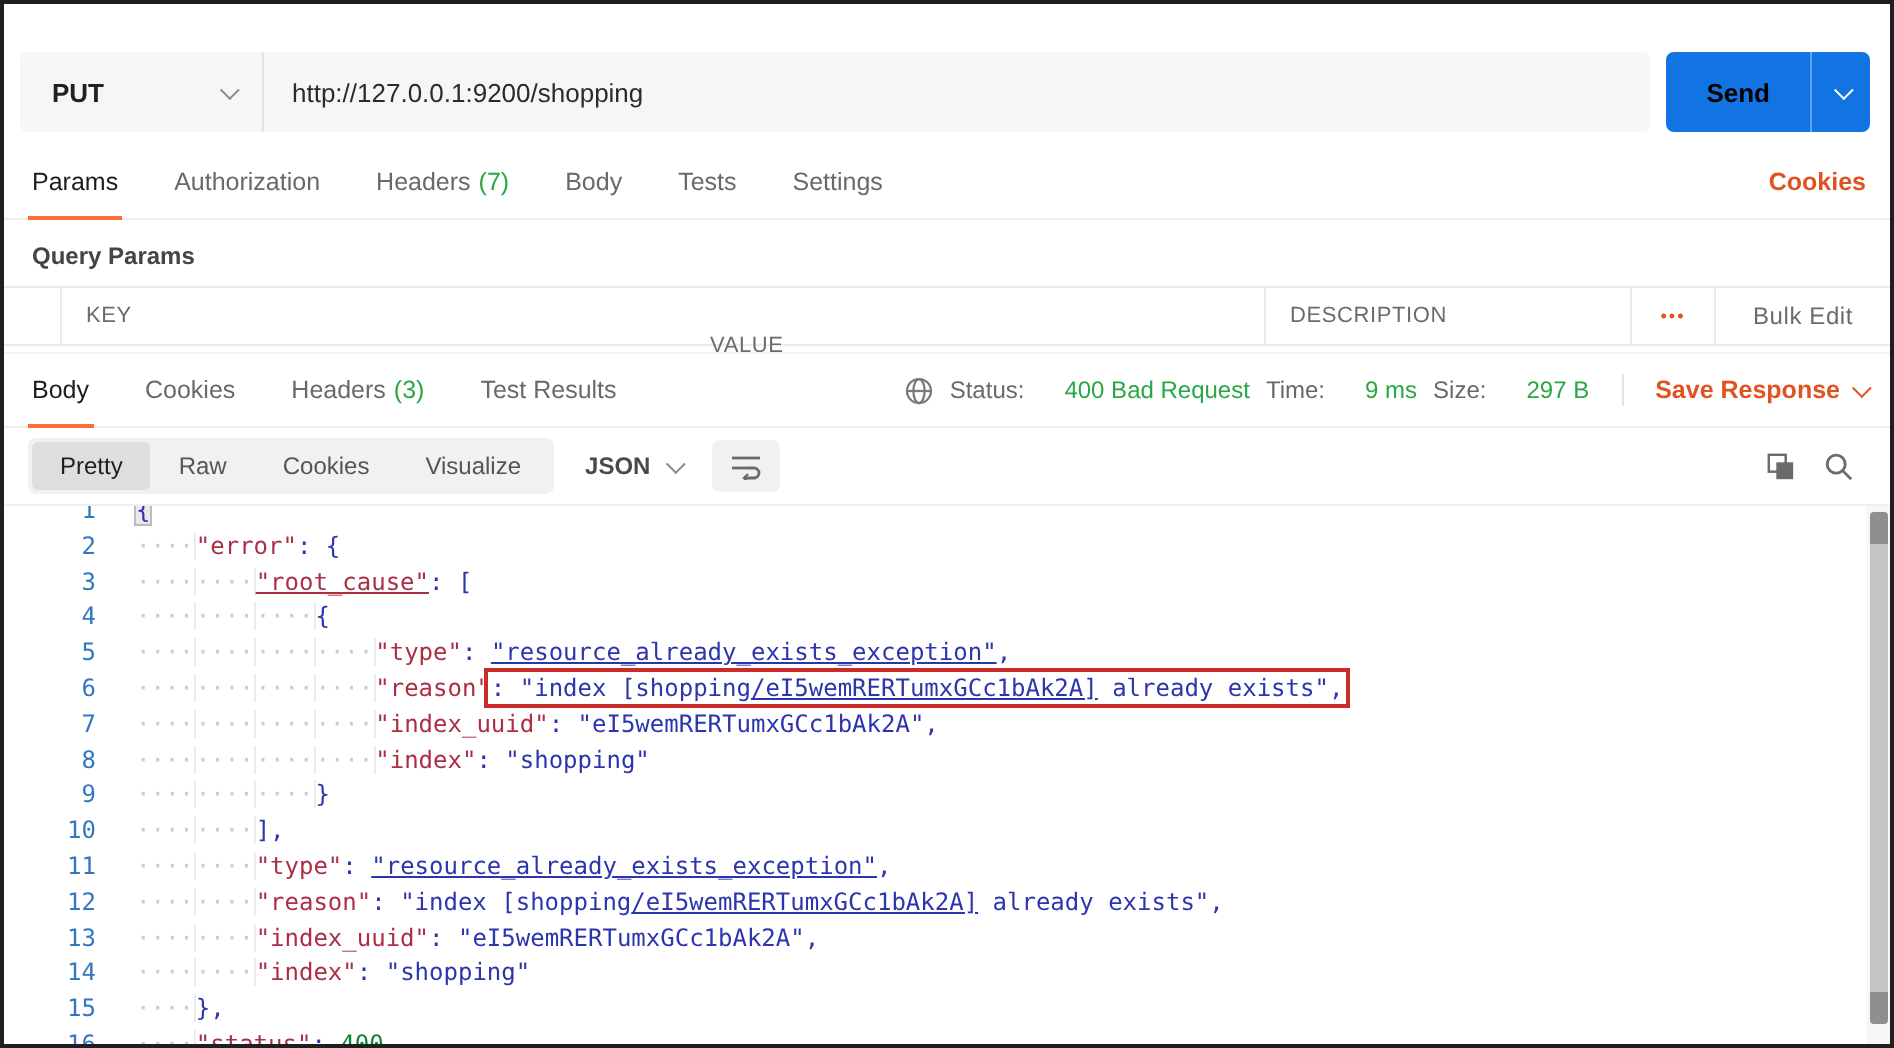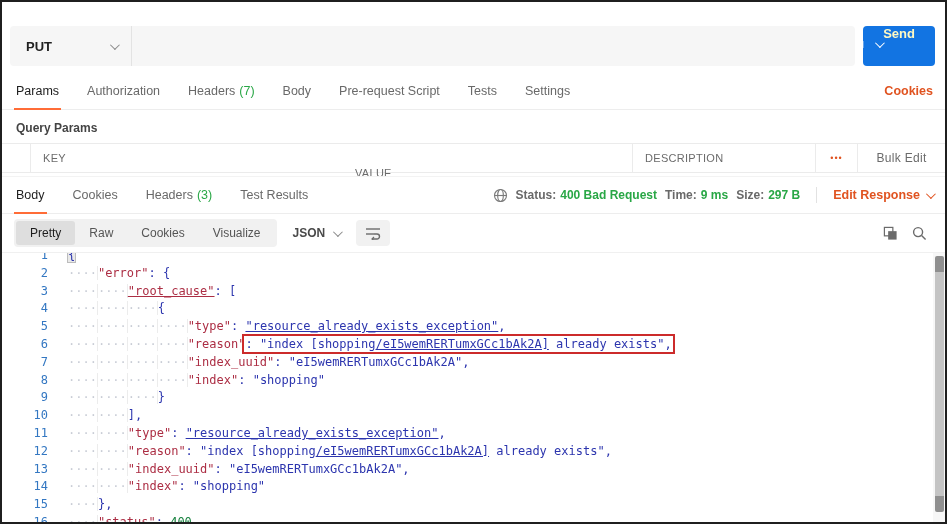--- a/index.html
+++ b/index.html
@@ -10,21 +10,21 @@
     font-family:"Liberation Sans", sans-serif;
     color:#212121; overflow:hidden; display:flex; flex-direction:column;
   }
   
   .url-row{ display:flex; align-items:center; padding:24px 10px 7px 8px; gap:8px; }
   .url-bar{ flex:1; display:flex; height:40px; background:#f6f6f6; border-radius:4px; overflow:hidden; }
   .method-select{ width:122px; display:flex; align-items:center; justify-content:space-between;
     padding:0 14px 0 16px; border-right:1px solid #e3e3e3; cursor:pointer; }
   .method-label{ font-weight:bold; font-size:13px; }
   .url-input{ flex:1; display:flex; align-items:center; padding:0 14px; font-size:13px; color:#2b2b2b; }
-  .send-btn{ display:flex; height:40px; border-radius:4px; overflow:hidden; color:#fef9c3; cursor:pointer;flex-direction:column; }
+  .send-btn{ display:flex; height:40px; border-radius:4px; overflow:hidden; color:#000000; cursor:pointer; }
   .send-main{ padding:0 20px; display:flex; align-items:center; font-weight:bold; font-size:13px; }
   .send-caret{ width:30px; display:flex; align-items:center; justify-content:center; border-left:1px solid rgba(255,255,255,.35); }
   
   .chev{ width:7px; height:7px; border-right:1.5px solid #8a8a8a; border-bottom:1.5px solid #8a8a8a;
     transform:rotate(45deg) translateY(-2px); display:inline-block; }
   .chev.white{ border-color:#fff; } .chev.orange{ border-color:#e05320; }
   
   .tabs-row{ display:flex; align-items:stretch; height:37px; border-bottom:1px solid #ededed; padding:0 12px; }
   .tab{ display:flex; align-items:center; gap:4px; padding:0 2px; margin-right:24px; font-size:12.5px;
     color:#696969; cursor:pointer; position:relative; white-space:nowrap; }
@@ -40,21 +40,21 @@
     letter-spacing:.3px; color:#6b6b6b; border-left:1px solid #ebebeb; }
   .qp-check{ width:28px; border-left:none; }
   .qp-key{ width:312px; } .qp-value{ width:290px;margin-top:29px; } .qp-desc{ flex:1; }
   .qp-dots{ width:42px; justify-content:center; color:#e05320; font-size:9px; letter-spacing:1px; cursor:pointer; }
   .qp-bulk{ width:88px; justify-content:center; font-size:12px; border-left:1px solid #ebebeb; }
   .qp-under{ height:4px; border-bottom:1px solid #f3f3f3; }
   
   .resp-tabs{ height:37px; }
   .meta{ display:flex; align-items:center; gap:8px; font-size:12px; color:#696969; }
   .meta .val{ color:#29a746; }
-  .meta-group{ display:flex; align-items:flex-start; gap:4px; white-space:nowrap;font-weight:bold; }
+  .meta-group{ display:flex; align-items:flex-start; gap:20px; white-space:nowrap; }
   .vdiv{ width:1px; height:16px; background:#e2e2e2; margin:0 8px; }
   .icon{ display:inline-flex; align-items:center; justify-content:center; }
   
   .toolbar{ display:flex; align-items:center; height:38px; padding:0 12px; gap:10px; }
   .seg-group{ display:flex; background:#f1f1f1; border-radius:4px; padding:2px; }
   .seg{ padding:5px 14px; font-size:12px; color:#555; border-radius:3px; cursor:pointer; }
   .seg.active{ background:#dedede; color:#1d1d1d; }
   .lang-select{ display:flex; align-items:center; gap:8px; padding:0 6px; font-size:12px; font-weight:bold; color:#4a4a4a; cursor:pointer; }
   .wrap-btn{ background:#f1f1f1; border-radius:4px; width:34px; height:26px; cursor:pointer; }
   .tool-icons{ display:flex; align-items:center; gap:14px; margin-left:auto; padding-right:6px; }
@@ -79,20 +79,23 @@
 <body>
 
 <div class="window">
 
   <div class="url-row">
     <div class="url-bar">
       <div class="method-select">
         <span class="method-label">PUT</span>
         <span class="chev"></span>
       </div>
+      <div class="url-input">
+        <span>http://127.0.0.1:9200/shopping</span>
+      </div>
     </div>
     <div class="send-btn" style="background:#1274e2">
       <div class="send-main">
         <span>Send</span>
       </div>
       <div class="send-caret">
         <span class="chev white"></span>
       </div>
     </div>
   </div>
@@ -103,23 +106,20 @@
       </div>
     <div class="tab">
         <span>Authorization</span>
       </div>
     <div class="tab">
         <span>Headers</span>
         <span class="count">(7)</span>
       </div>
     <div class="tab">
         <span>Body</span>
-      </div>
-    <div class="tab">
-        <span>Pre-request Script</span>
       </div>
     <div class="tab">
         <span>Tests</span>
       </div>
     <div class="tab">
         <span>Settings</span>
       </div>
     <div class="row-spacer"></div>
     <div class="link-orange" style="align-self:center">
         <span>Cookies</span>
@@ -169,21 +169,21 @@
       <span class="meta-group">
         <span>Time:</span>
         <span class="val">9 ms</span>
       </span>
       <span class="meta-group">
         <span>Size:</span>
         <span class="val">297 B</span>
       </span>
       <span class="vdiv"></span>
       <span class="link-orange">
-        <span>Edit Response</span>
+        <span>Save Response</span>
         <span class="chev orange"></span>
       </span>
     </div>
   </div>
 
   <div class="toolbar">
     <div class="seg-group">
       <div class="seg active">Pretty</div>
       <div class="seg">Raw</div>
       <div class="seg">Cookies</div>

